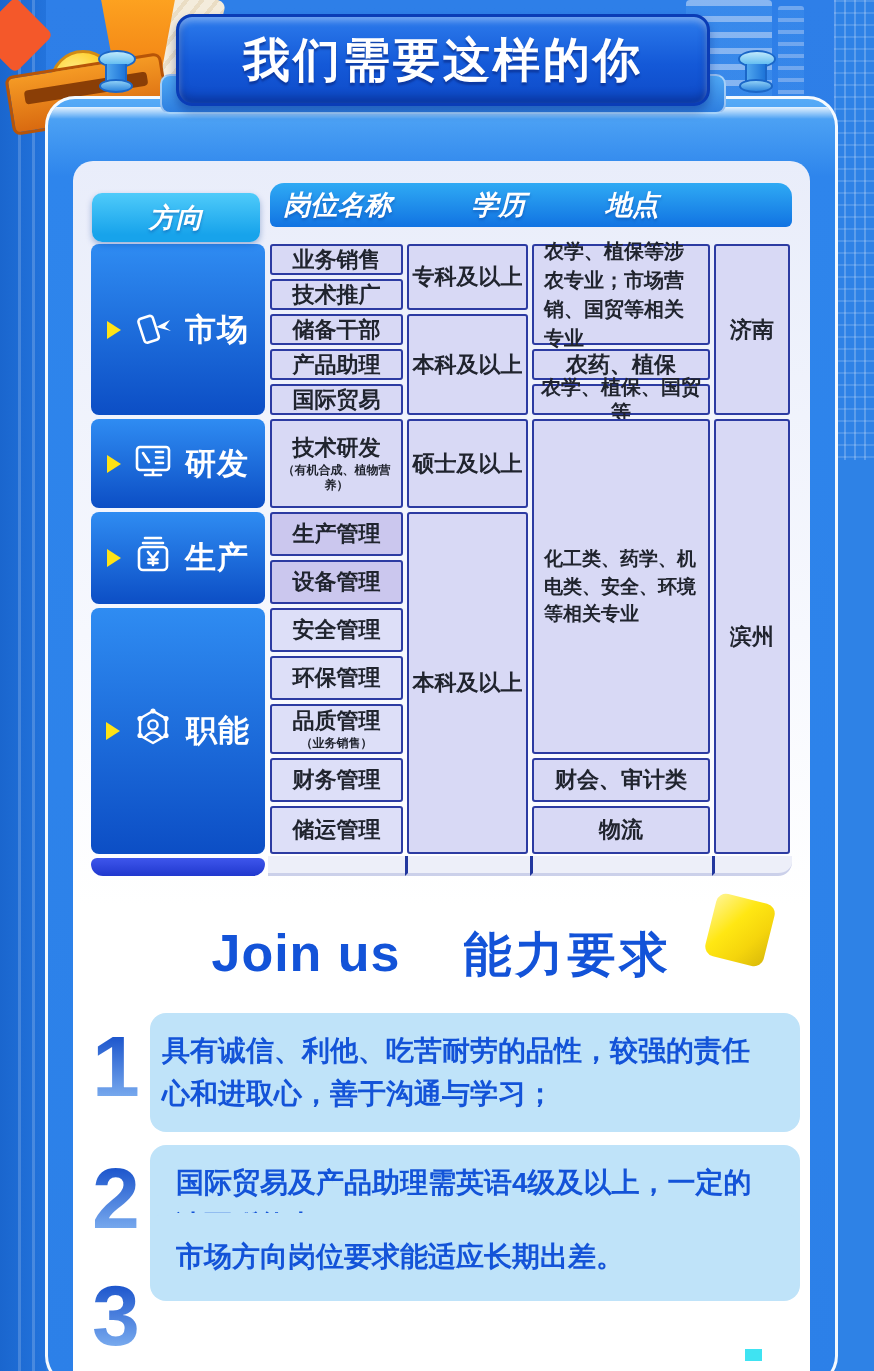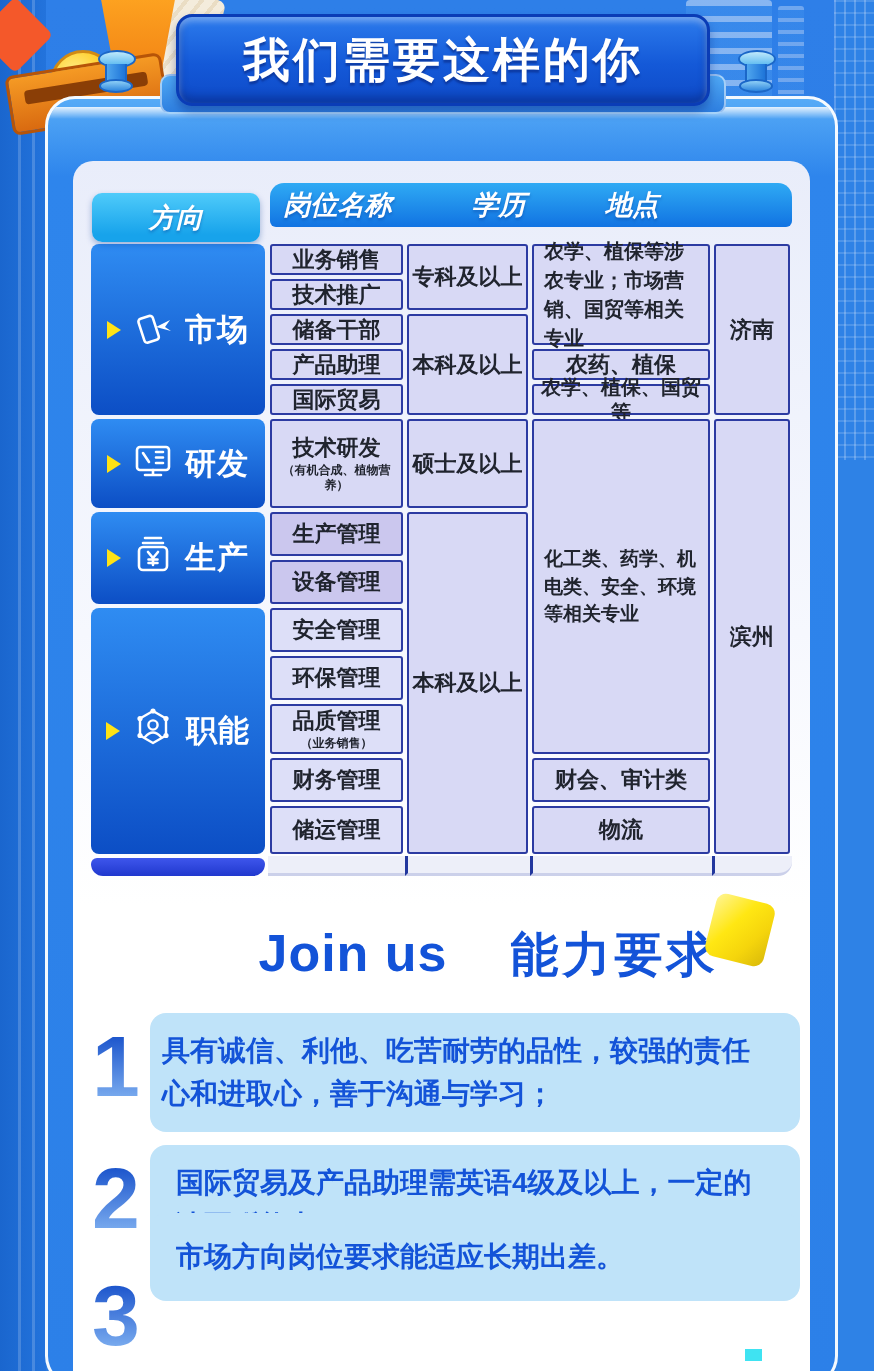--- a/index.html
+++ b/index.html
@@ -88,21 +88,21 @@
     display:flex;align-items:center;justify-content:center;gap:9px;text-align:center;}
   .dirchip .lbl{font-size:31px;font-weight:800;letter-spacing:1px;}
   .tri{width:0;height:0;border-left:14px solid #FFE315;border-top:9px solid transparent;border-bottom:9px solid transparent;}
   .dirfoot{margin:2px 3px 0;border-radius:6px 6px 12px 12px;
     background:linear-gradient(180deg,#3E56EC,#2038CE);}
   .palecell{margin:0 0 0 0;background:#EDEFF9;border-bottom:3px solid #CBD0EA;}
   .palecell.sep{border-left:3px solid #22379E;}
   .palecell.last{border-radius:0 0 14px 0;}
   
   .join-title{position:absolute;left:0;top:762px;width:100%;display:flex;align-items:baseline;
-    justify-content:center;gap:18px;color:#1353D8;padding-left:47px;}
+    justify-content:center;gap:18px;color:#1353D8;}
   .join-title .en{font-size:52px;font-weight:800;letter-spacing:1px;}
   .join-title .cn{font-size:48px;font-weight:800;letter-spacing:4px;margin-left:45px;}
   .cube{position:absolute;left:637px;top:737px;width:60px;height:64px;border-radius:10px;
     transform:rotate(14deg);
     background:linear-gradient(125deg,#FFF386 5%,#FFE713 40%,#F5D50C 70%,#D9B90A 100%);}
   .req{position:absolute;left:77px;width:650px;box-sizing:border-box;background:#BFE3F9;border-radius:16px;
     display:flex;align-items:center;padding:16px 26px;color:#1353D8;font-size:28px;font-weight:700;line-height:1.55;}
   .req1{top:852px;min-height:106px;padding-left:12px;}
   .req2{top:984px;min-height:106px;}
   .req3{top:1052px;min-height:88px;}

